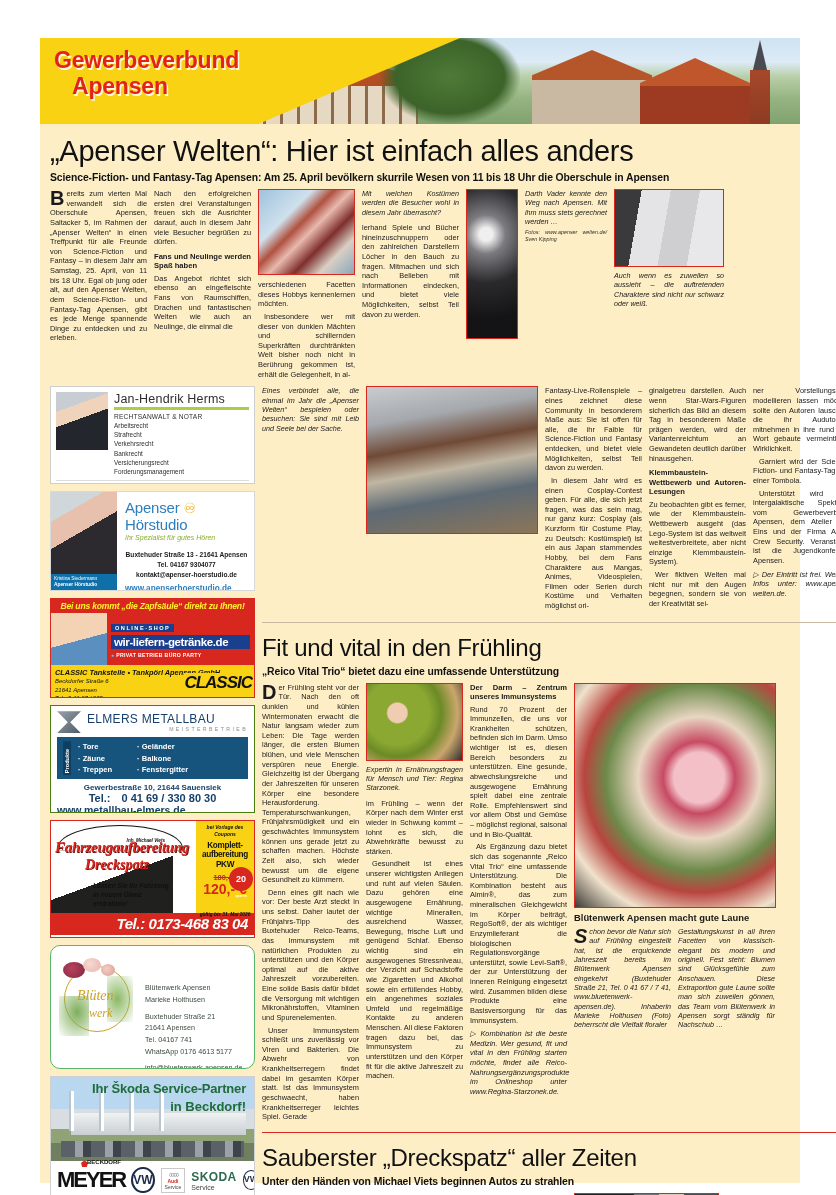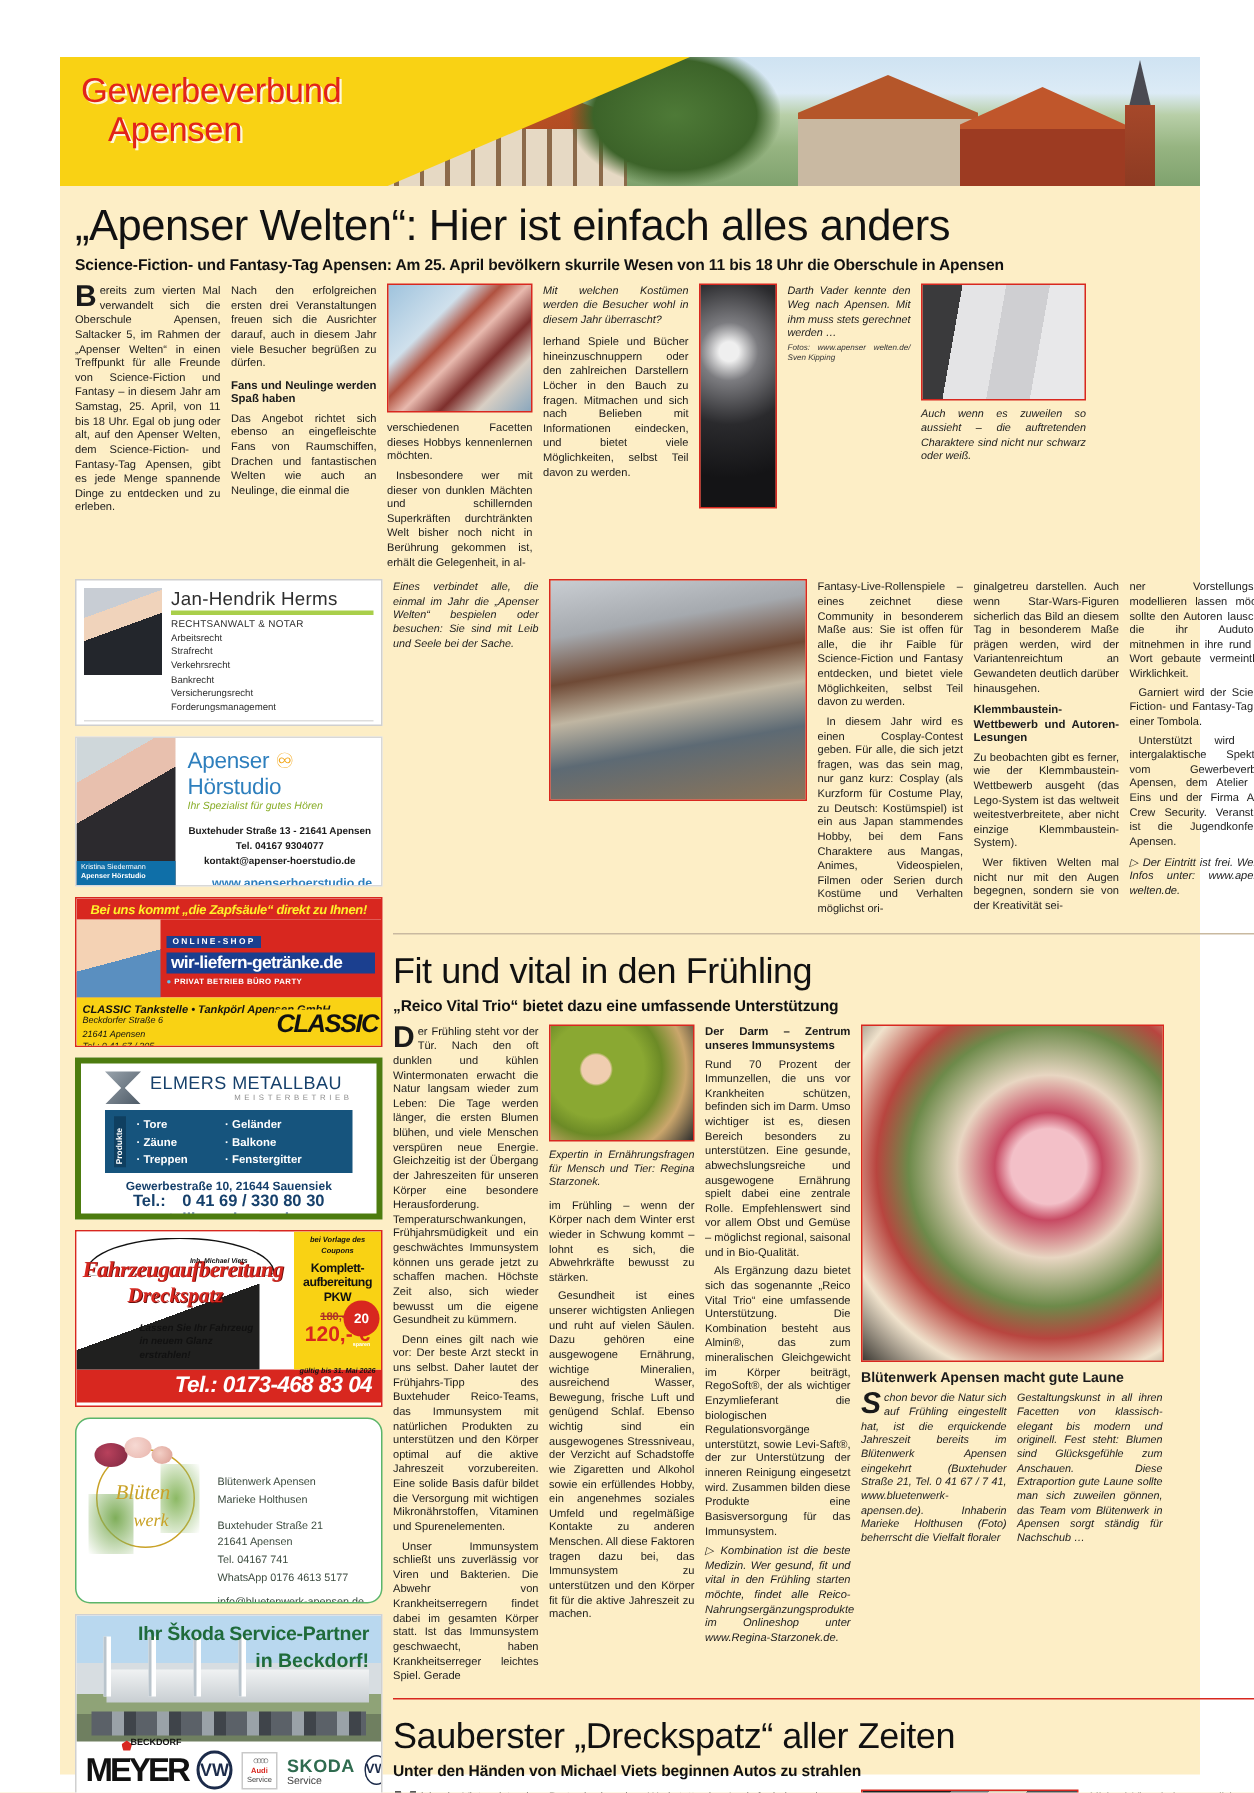--- a/index.html
+++ b/index.html
@@ -61,21 +61,21 @@
     position: absolute; left: 10px; top: 30px; width: 20px; height: 56px;
     background: linear-gradient(180deg,#a6482a,#8c3a22);
   }
   .mh-yellow {
     position: absolute; left: 0; top: 0; width: 420px; height: 86px;
     background: #f9d214;
     clip-path: polygon(0 0, 100% 0, 52% 100%, 0 100%);
   }
   .mh-title {
     position: absolute; left: 14px; top: 10px; width: 290px;
-    font-weight: normal; font-size: 23px; line-height: 1.12;
+    font-weight: bold; font-size: 23px; line-height: 1.12;
     color: #e2231a;
     text-shadow: 1.5px 1.5px 0 rgba(255,255,255,.85);
     letter-spacing: -0.2px;
   }
   .mh-title .l2 { display:block; padding-left: 18px; }
 
   
   .content { position: relative; width: 760px; padding: 0; }
 
   .hl-big {
@@ -142,21 +142,21 @@
   .ad-hoer { height: 100px; display: flex; border: 1px solid #d8d8d8; }
   .hoer-left { width: 66px; flex: 0 0 66px; position: relative;
     background: linear-gradient(150deg,#cfd7da 0 22%, #e8c0ae 22% 42%, #2c2a2e 42% 100%); }
   .hoer-badge { position: absolute; left: 0; right: 0; bottom: 0; background: #0f6fa8;
     color: #fff; font-size: 4.8px; padding: 2px 3px; line-height: 1.3; }
   .hoer-right { flex: 1; padding: 7px 6px 4px 8px; }
   .hoer-logo { font-size: 15px; color: #2e7fbd; letter-spacing: -.2px; }
   .hoer-logo .ear { color: #f2a71b; font-size: 14px; }
   .hoer-claim { font-size: 7px; color: #8aae2a; font-style: italic; margin-top: 1px; }
   .hoer-info { font-size: 6.6px; font-weight: bold; color: #1b1b1b; text-align: center; line-height: 1.5; margin-top: 9px; }
-  .hoer-www { font-size: 8.2px; font-weight: bold; color: #2e7fbd; text-align: right; margin-top: 4px; }
+  .hoer-www { font-size: 8.2px; font-weight: bold; color: #2e7fbd; text-align: left; margin-top: 4px; }
 
   
   .ad-classic { height: 100px; border: 1.5px solid #d8271f; }
   .cl-top { background: #d8271f; color: #fff22a; font-size: 8.6px; font-weight: bold;
     font-style: italic; text-align: center; padding: 2px 0; letter-spacing: -.2px; }
   .cl-mid { height: 52px; display: flex; background: #d8271f; position: relative; }
   .cl-girl { width: 56px; flex: 0 0 56px;
     background: linear-gradient(165deg,#f4d2b4 0 52%, #5a8fc0 52% 100%); }
   .cl-shop { flex: 1; padding: 3px 4px; }
   .cl-online { background: #1b3f8f; color: #fff; font-size: 5.6px; font-weight: bold;
@@ -165,21 +165,21 @@
     padding: 1px 3px; margin-top: 1px; letter-spacing: -.4px; }
   .cl-bullets { color: #fff; font-size: 5.2px; font-weight: bold; margin-top: 3px; letter-spacing: .3px; }
   .cl-bullets span { color: #5cc3f0; }
   .cl-bot { background: #f9d214; height: 44px; position: relative; padding: 3px 4px; }
   .cl-firm { font-size: 7.4px; font-weight: bold; font-style: italic; color: #111; }
   .cl-addr { font-size: 6px; color: #111; line-height: 1.4; font-style: italic; }
   .cl-mark { position: absolute; right: 2px; top: 8px; font-size: 17px; font-weight: bold;
     font-style: italic; color: #111; background: #f9d214; letter-spacing: -1px; }
 
   
-  .ad-elmers { height: 108px; border: 4px solid #4d7c0f; background: #fff; padding: 5px 16px; }
+  .ad-elmers { height: 108px; border: 1px solid #4d7c0f; background: #fff; padding: 5px 6px; }
   .el-head { display: flex; align-items: center; gap: 6px; }
   .el-mark { width: 24px; height: 22px; background: linear-gradient(135deg,#9aa4ad,#4d5a66);
     clip-path: polygon(0 0,100% 0,55% 50%,100% 100%,0 100%,45% 50%); }
   .el-name { font-size: 12px; color: #16406b; letter-spacing: .3px; }
   .el-sub { font-size: 5.2px; color: #8c8c8c; letter-spacing: 2.4px; text-align: right; }
   .el-band { background: #16547d; margin-top: 4px; padding: 4px 6px; display: flex; gap: 7px; }
   .el-vert { writing-mode: vertical-rl; transform: rotate(180deg); color: #fff;
     font-size: 5.6px; font-weight: bold; background: #0f3f60; padding: 2px 1px; }
   .el-prod { color: #fff; font-size: 7.6px; font-weight: bold; line-height: 1.5;
     display: grid; grid-template-columns: 1fr 1fr; column-gap: 8px; }

